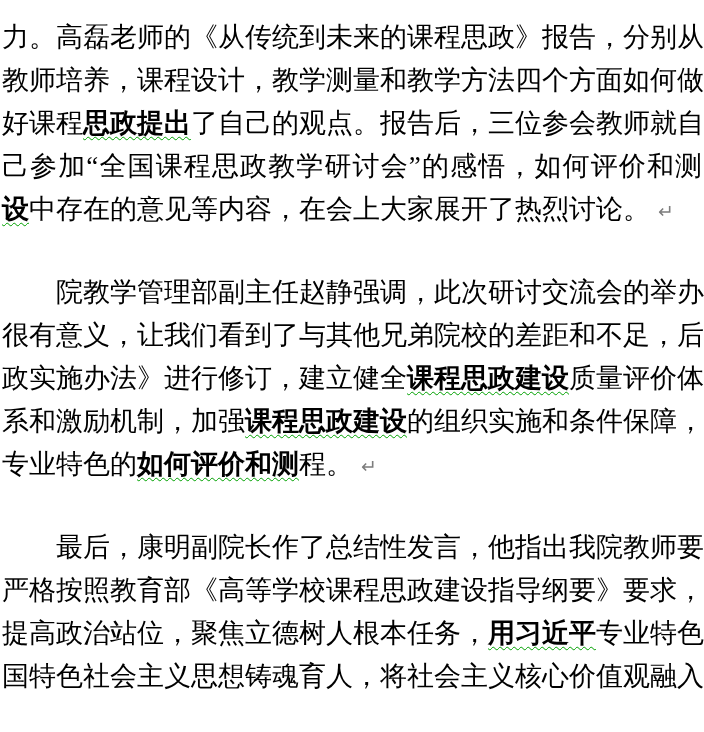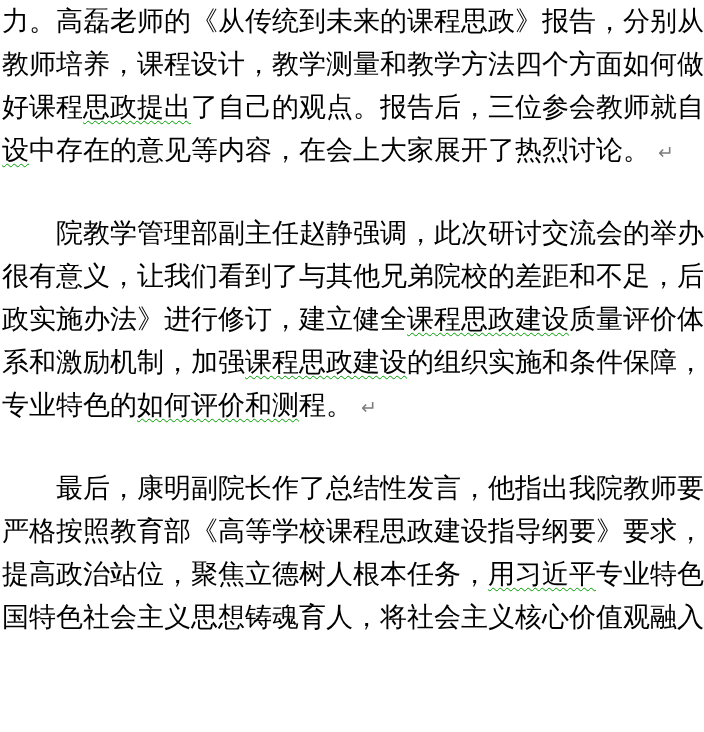--- a/index.html
+++ b/index.html
@@ -10,21 +10,21 @@
   }
   *{margin:0;padding:0;box-sizing:border-box;}
   html,body{width:704px;height:732px;overflow:hidden;}
   body{
     background:var(--page-bg);
     font-family:"Liberation Serif", serif;
     color:var(--text-color);
   }
   .page{
     width:704px;height:732px;
-    padding:0 2px;
+    padding:16px 2px;
   }
   .line{
     height:43px;
     line-height:43px;
     font-size:27px;
     white-space:nowrap;
     text-align:justify;
     text-align-last:justify;
     text-justify:inter-ideograph;
   }
@@ -35,35 +35,37 @@
   .line.indent{
     text-indent:54px;
     margin-top:40px;
   }
   .flag{
     text-decoration-line:underline;
     text-decoration-style:wavy;
     text-decoration-color:var(--underline-color);
     text-decoration-thickness:1px;
     text-underline-offset:4px;
+    font-weight:bold;
   }
   .pmark{
     color:var(--pmark-color);
     font-size:19px;
     margin-left:8px;
     letter-spacing:0;
   }
 </style>
 </head>
 <body>
 
 <div class="page">
     <div class="line"><span>力。高磊老师的《从传统到未来的课程思政》报告，分别从</span></div>
     <div class="line"><span>教师培养，课程设计，教学测量和教学方法四个方面如何做</span></div>
     <div class="line"><span>好课程</span><span class="flag">思政提出</span><span>了自己的观点。报告后，三位参会教师就自</span></div>
+    <div class="line"><span>己参加“全国课程思政教学研讨会”的感悟，如何评价和测</span></div>
     <div class="line para-end"><span class="flag">设</span><span>中存在的意见等内容，在会上大家展开了热烈讨论。</span><span class="pmark">↵</span></div>
     <div class="line indent"><span>院教学管理部副主任赵静强调，此次研讨交流会的举办</span></div>
     <div class="line"><span>很有意义，让我们看到了与其他兄弟院校的差距和不足，后</span></div>
     <div class="line"><span>政实施办法》进行修订，建立健全</span><span class="flag">课程思政建设</span><span>质量评价体</span></div>
     <div class="line"><span>系和激励机制，加强</span><span class="flag">课程思政建设</span><span>的组织实施和条件保障，</span></div>
     <div class="line para-end"><span>专业特色的</span><span class="flag">如何评价和测</span><span>程。</span><span class="pmark">↵</span></div>
     <div class="line indent"><span>最后，康明副院长作了总结性发言，他指出我院教师要</span></div>
     <div class="line"><span>严格按照教育部《高等学校课程思政建设指导纲要》要求，</span></div>
     <div class="line"><span>提高政治站位，聚焦立德树人根本任务，</span><span class="flag">用习近平</span><span>专业特色的</span></div>
     <div class="line"><span>国特色社会主义思想铸魂育人，将社会主义核心价值观融入</span></div>

